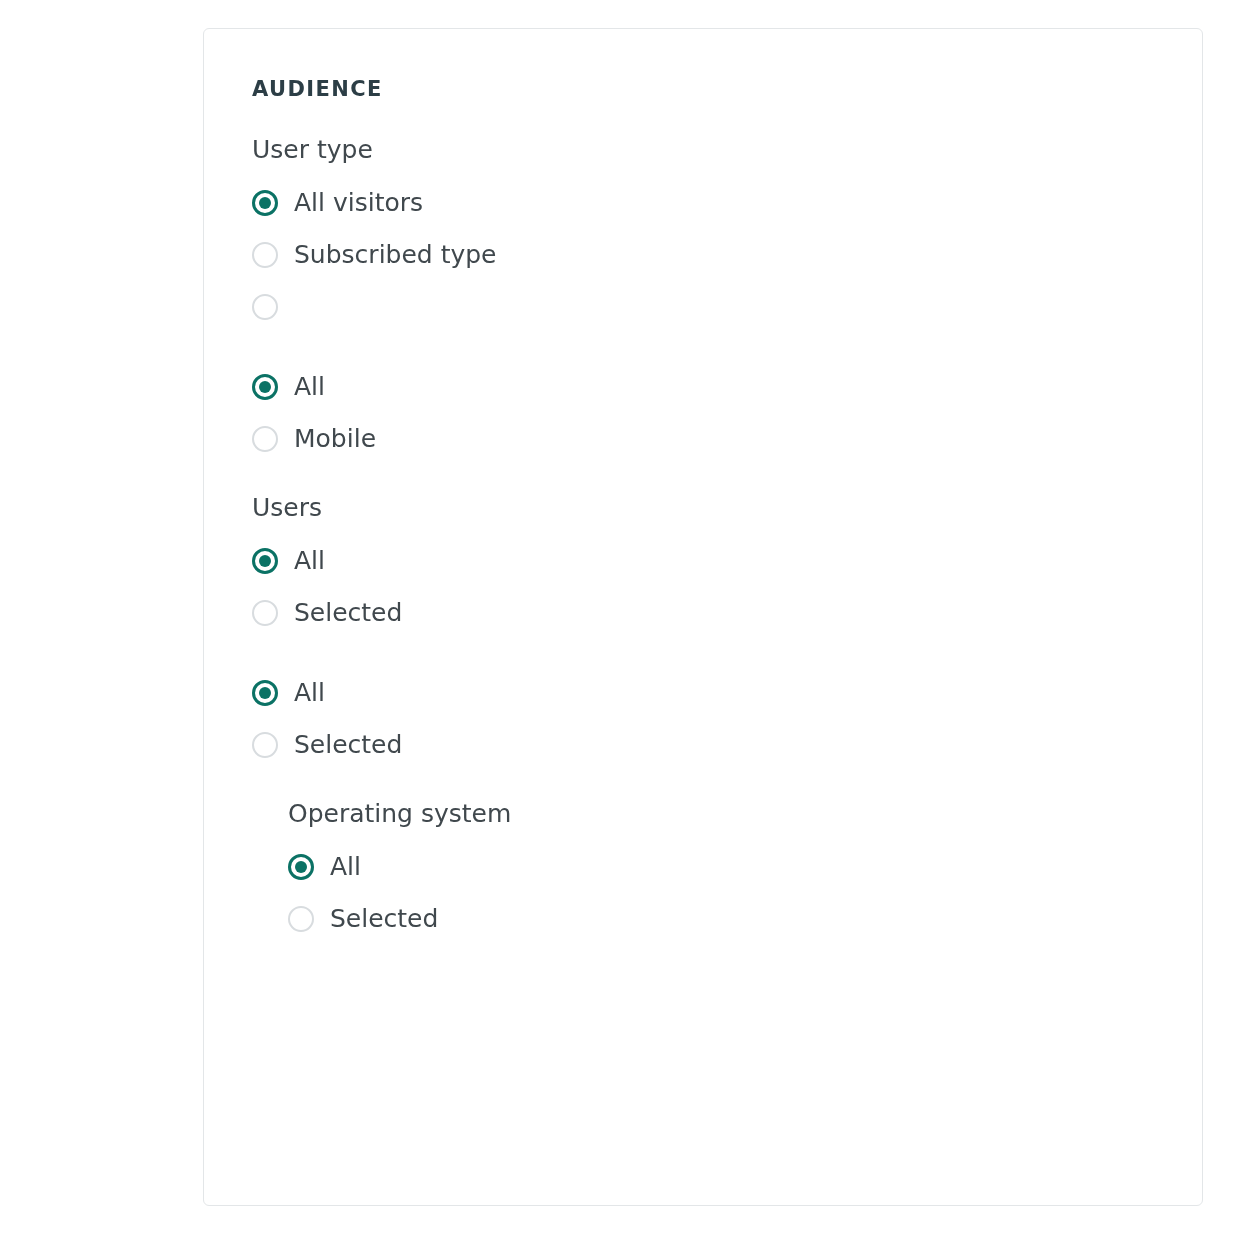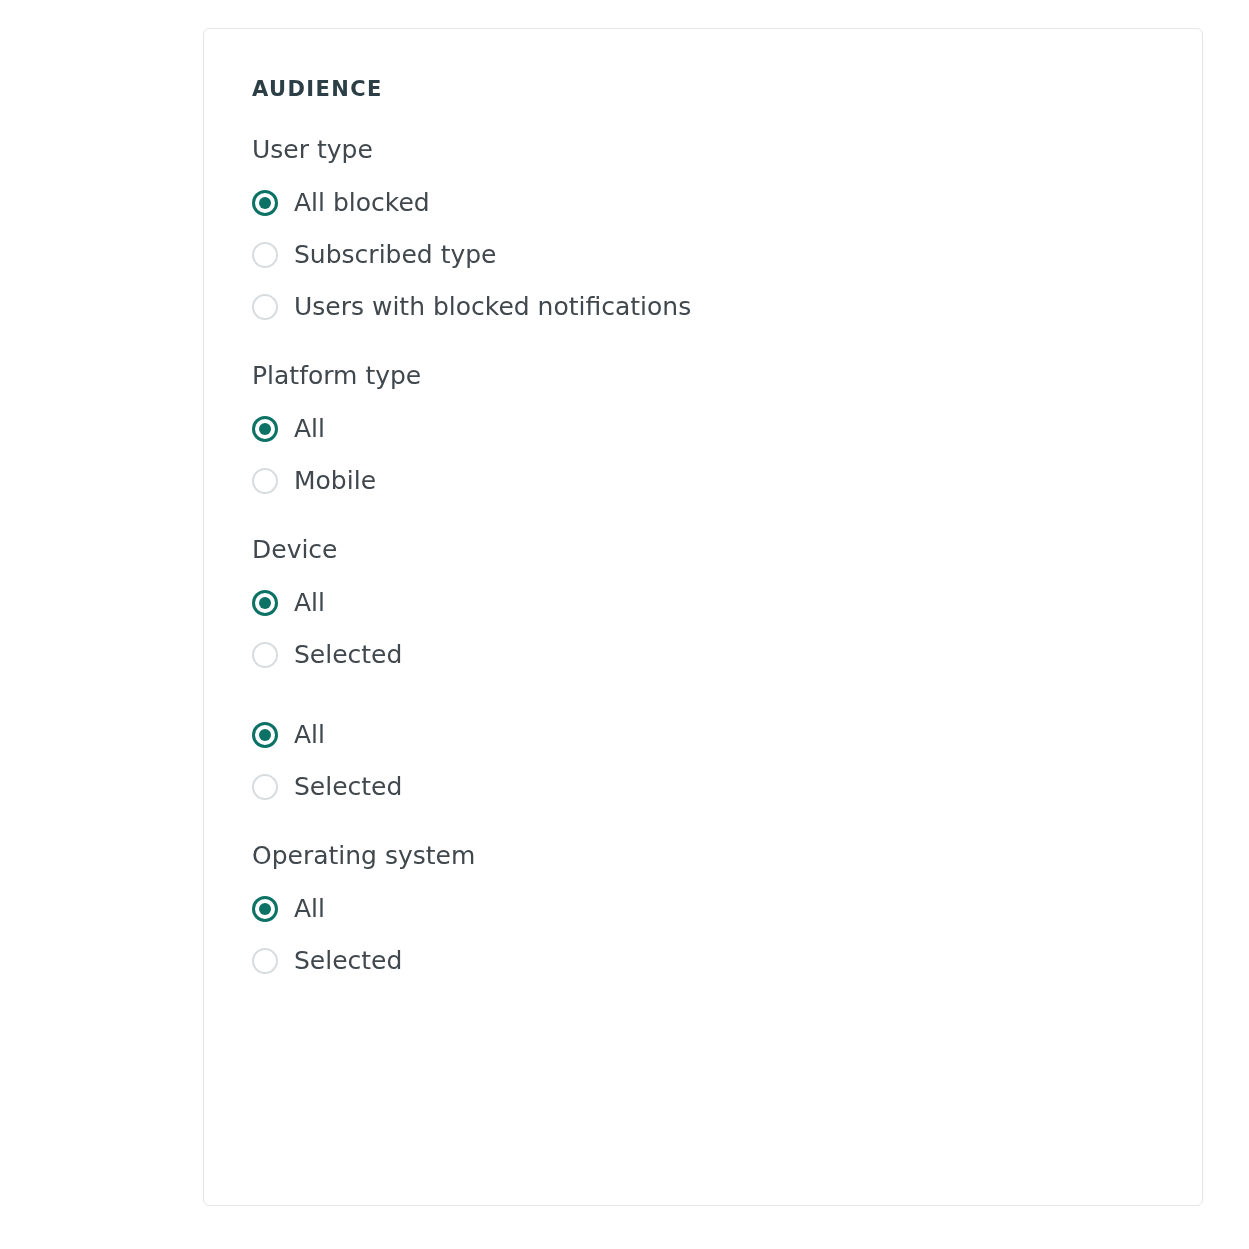--- a/index.html
+++ b/index.html
@@ -41,20 +41,21 @@
     color: #2c3e46;
     margin: 0 0 34px 0;
     font-family: "DejaVu Sans", sans-serif;
   }
   .group {
     margin-bottom: 28px;
     text-align: center;
   }
   .group:last-child {
     margin-bottom: 0;
+    margin-left: 36px;
   }
   .group-label {
     font-size: 25px;
     color: #40484d;
     font-weight: 400;
     margin-bottom: 12px;
     display: flex;
     align-items: center;
     line-height: 1.2;
   }
@@ -119,47 +120,43 @@
   <div class="card">
     <div class="card-inner">
       <h2 class="section-title">AUDIENCE</h2>
       <div id="groups">
           <div class="group">
             <div class="group-label">
               <span>User type</span>
             </div>
             <div class="radio-row">
               <span class="radio checked"></span>
-              <span class="radio-label">All blocked</span>
+              <span class="radio-label">All visitors</span>
             </div>
             <div class="radio-row">
               <span class="radio"></span>
               <span class="radio-label">Subscribed type</span>
             </div>
             <div class="radio-row">
               <span class="radio"></span>
-              <span class="radio-label">Users with blocked notifications</span>
             </div>
           </div>
           <div class="group">
-            <div class="group-label">
-              <span>Platform type</span>
-            </div>
             <div class="radio-row">
               <span class="radio checked"></span>
               <span class="radio-label">All</span>
             </div>
             <div class="radio-row">
               <span class="radio"></span>
               <span class="radio-label">Mobile</span>
             </div>
           </div>
           <div class="group">
             <div class="group-label">
-              <span>Device</span>
+              <span>Users</span>
             </div>
             <div class="radio-row">
               <span class="radio checked"></span>
               <span class="radio-label">All</span>
             </div>
             <div class="radio-row">
               <span class="radio"></span>
               <span class="radio-label">Selected</span>
             </div>
           </div>

